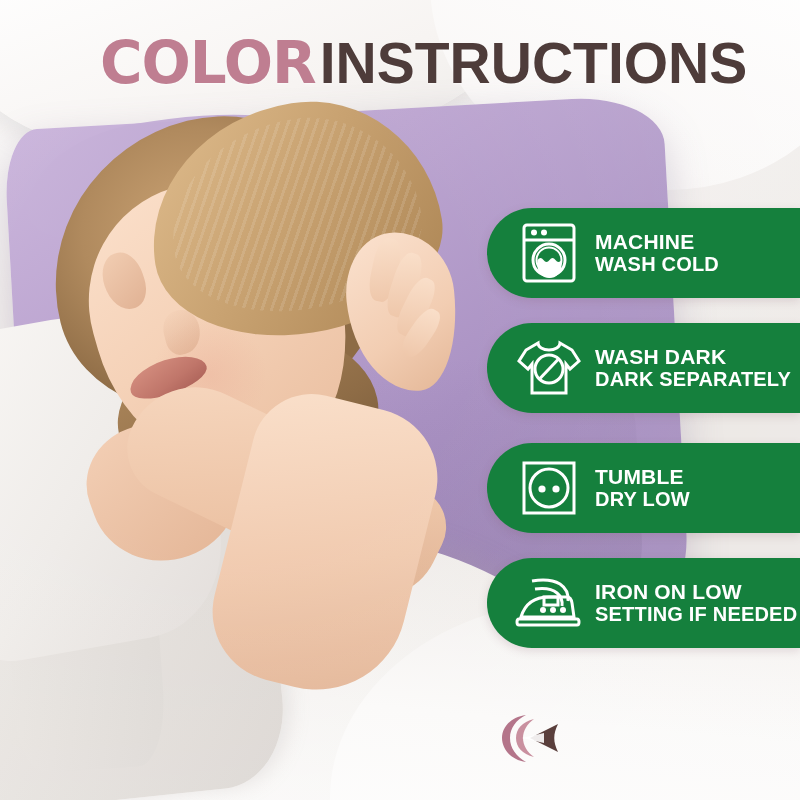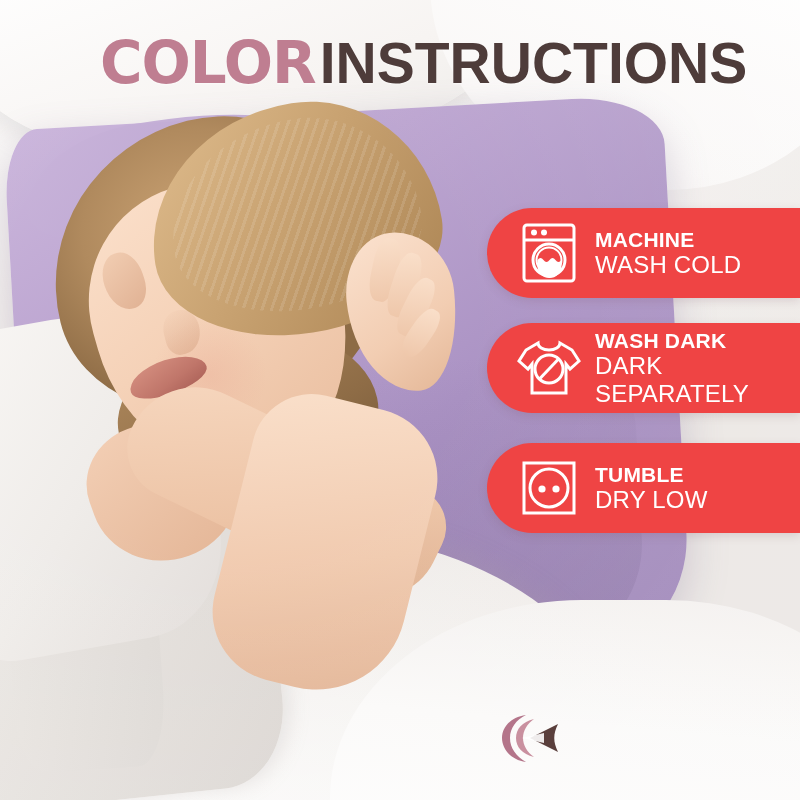--- a/index.html
+++ b/index.html
@@ -206,40 +206,40 @@
     color:#4e3c3a;
     font-weight:bold;
     letter-spacing:0px;
     margin-left:4px;
   }
 
   
   .pill{
     position:absolute;right:0;
     height:90px;
-    background:#ef4444;
+    background:#15803d;
     border-radius:45px 0 0 45px;
     display:flex;align-items:center;
     box-shadow:0 3px 10px rgba(120,80,95,.18);
   }
   .pill-icon{
     width:72px;margin-left:26px;
     display:flex;align-items:center;justify-content:center;
     flex:0 0 auto;
   }
   .pill-icon svg{display:block;}
   .pill-text{
     margin-left:10px;color:#ffffff;
     display:flex;flex-direction:column;justify-content:center;
   }
   .pill-line1{
     font-size:21px;font-weight:bold;letter-spacing:0.2px;line-height:1.1;
   }
   .pill-line2{
-    font-size:24px;font-weight:normal;letter-spacing:0.2px;line-height:1.15;
+    font-size:20px;font-weight:bold;letter-spacing:0.2px;line-height:1.15;
   }
 
   
   .logo{
     position:absolute;left:500px;top:712px;
     display:flex;align-items:center;
   }
   .logo-mark{width:62px;height:52px;flex:0 0 auto;}
   .logo-text{
     margin-left:8px;
@@ -339,20 +339,38 @@
         <circle cx="21" cy="29" r="3.6" fill="#ffffff" stroke="none"></circle>
         <circle cx="35" cy="29" r="3.6" fill="#ffffff" stroke="none"></circle>
       </svg>
     </div>
     <div class="pill-text">
       <span class="pill-line1">TUMBLE</span>
       <span class="pill-line2">DRY LOW</span>
     </div>
   </div>
 
+  <div class="pill" style="top:558px;width:313px;">
+    <div class="pill-icon">
+      <svg width="70" height="56" viewBox="0 0 70 56" fill="none" stroke="#ffffff" stroke-width="3">
+        <path d="M18 6 q18 -3 28 3 q9 6 8 17"></path>
+        <path d="M21 14 q15 -2 22 4 q6 5 5 13"></path>
+        <path d="M30 22 h14 v8 h-14 z"></path>
+        <path d="M7 42 q6 -20 28 -20 h18 q4 0 5 6 l2 14 H7 Z"></path>
+        <path d="M5 44 h58 q2 0 2 3 t-2 3 H5 q-2 0 -2 -3 t2 -3 z"></path>
+        <circle cx="29" cy="35" r="3" fill="#ffffff" stroke="none"></circle>
+        <circle cx="39" cy="35" r="3" fill="#ffffff" stroke="none"></circle>
+        <circle cx="49" cy="35" r="3" fill="#ffffff" stroke="none"></circle>
+      </svg>
+    </div>
+    <div class="pill-text">
+      <span class="pill-line1">IRON ON LOW</span>
+      <span class="pill-line2">SETTING IF NEEDED</span>
+    </div>
+  </div>
 
   <div class="logo">
     <svg class="logo-mark" viewBox="0 0 62 52">
       <path d="M26 3 C10 5 2 16 2 26 C2 37 11 48 26 50 C16 44 10 36 10 26 C10 16 16 8 26 3 Z" fill="#b4758a"></path>
       <path d="M34 7 C22 10 16 17 16 26 C16 35 22 42 34 45 C27 40 23 33 23 26 C23 19 27 12 34 7 Z" fill="#c9909f"></path>
       <path d="M30 26 L58 12 C53 22 53 30 58 40 L30 26 Z" fill="#5a3f3c"></path>
       <path d="M22 26 L44 21 L44 31 Z" fill="#ffffff" opacity="0.9"></path>
     </svg>
   </div>
 

